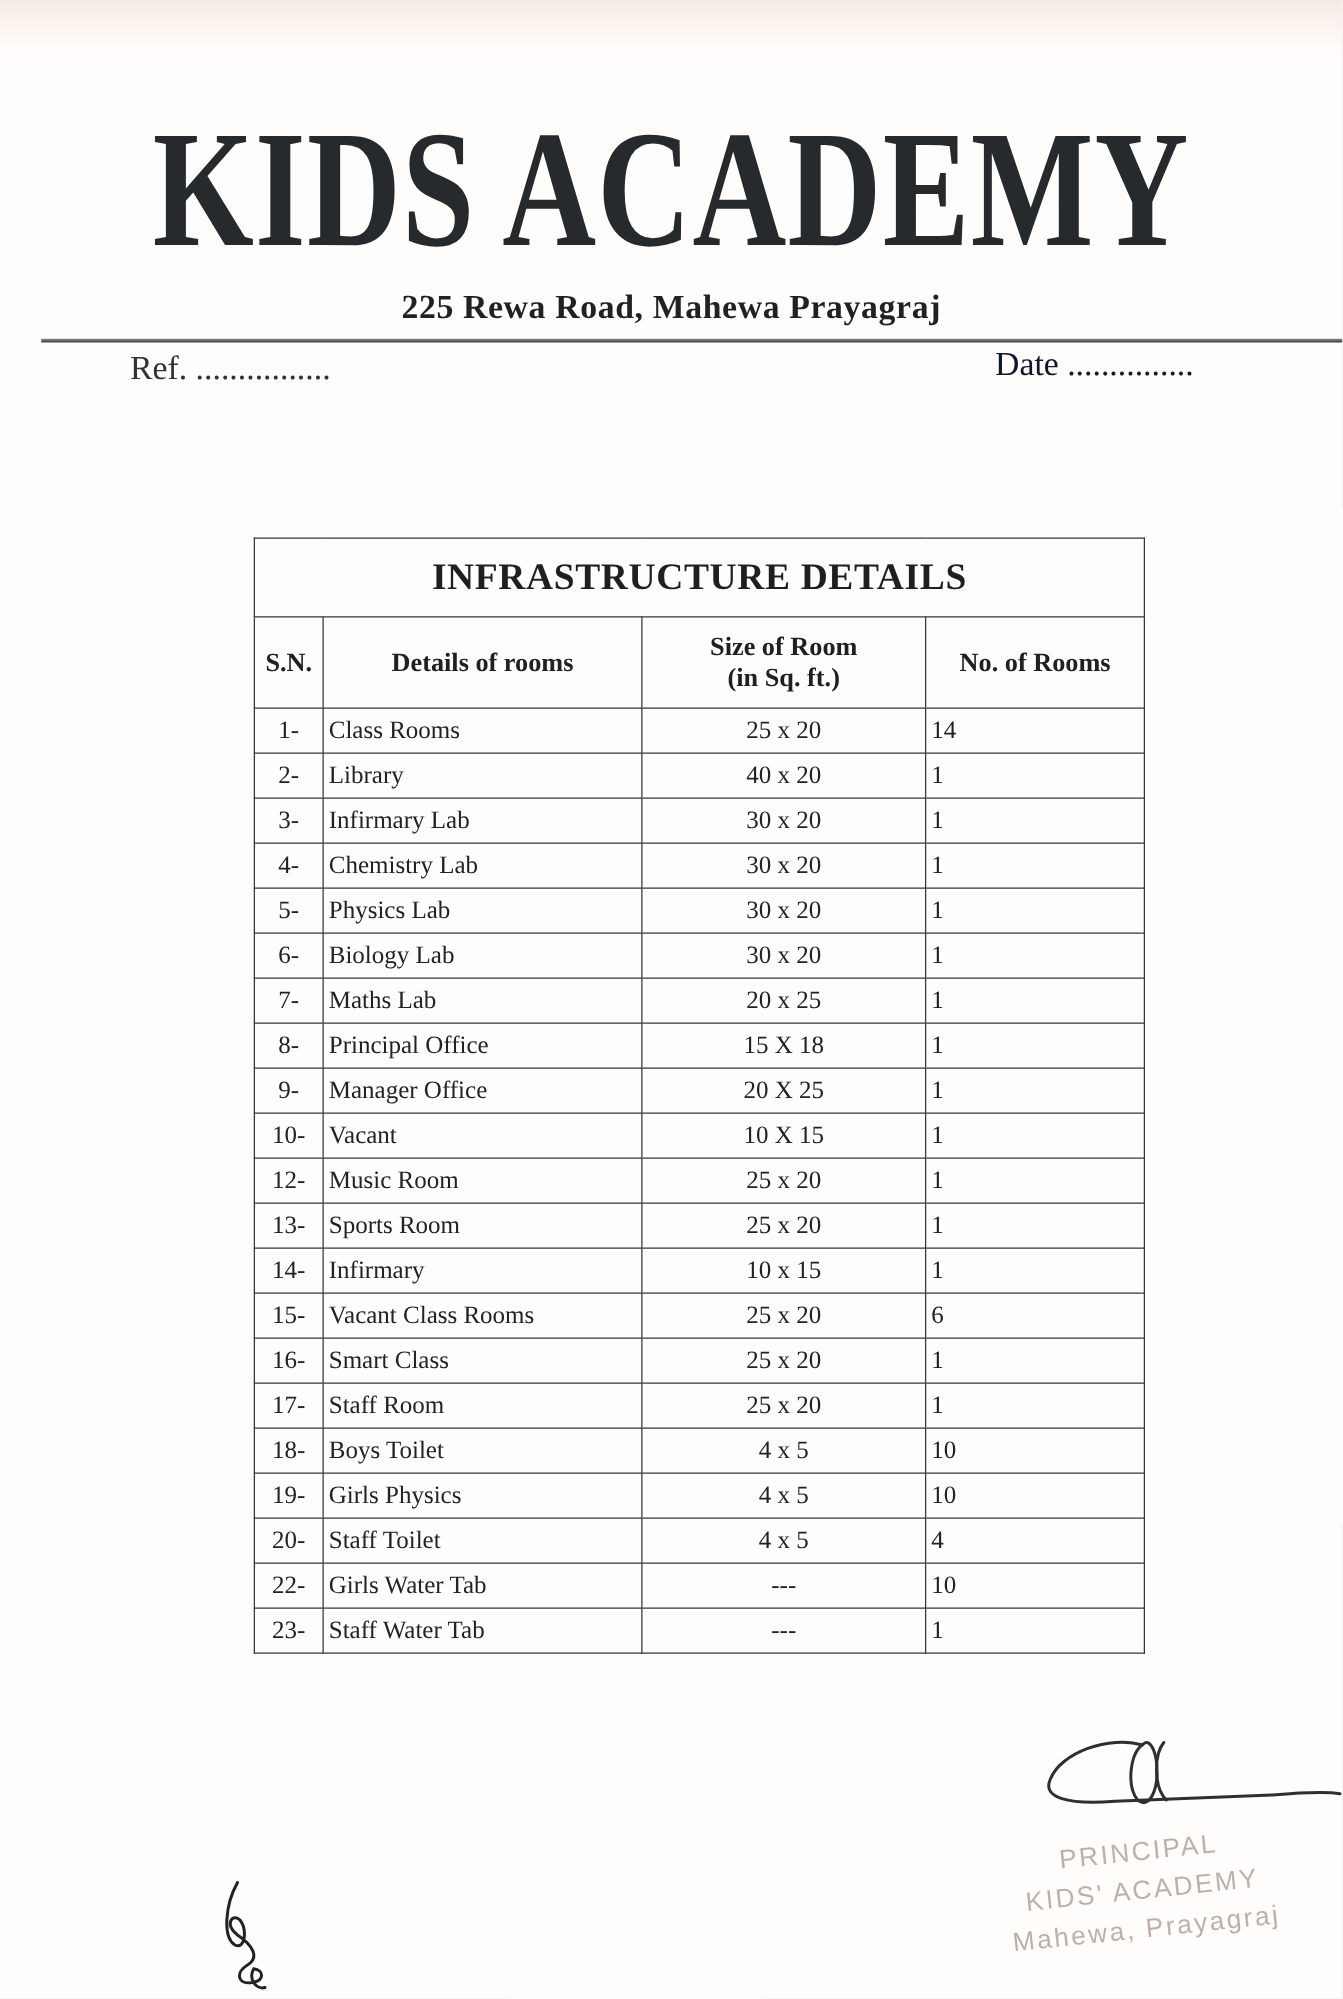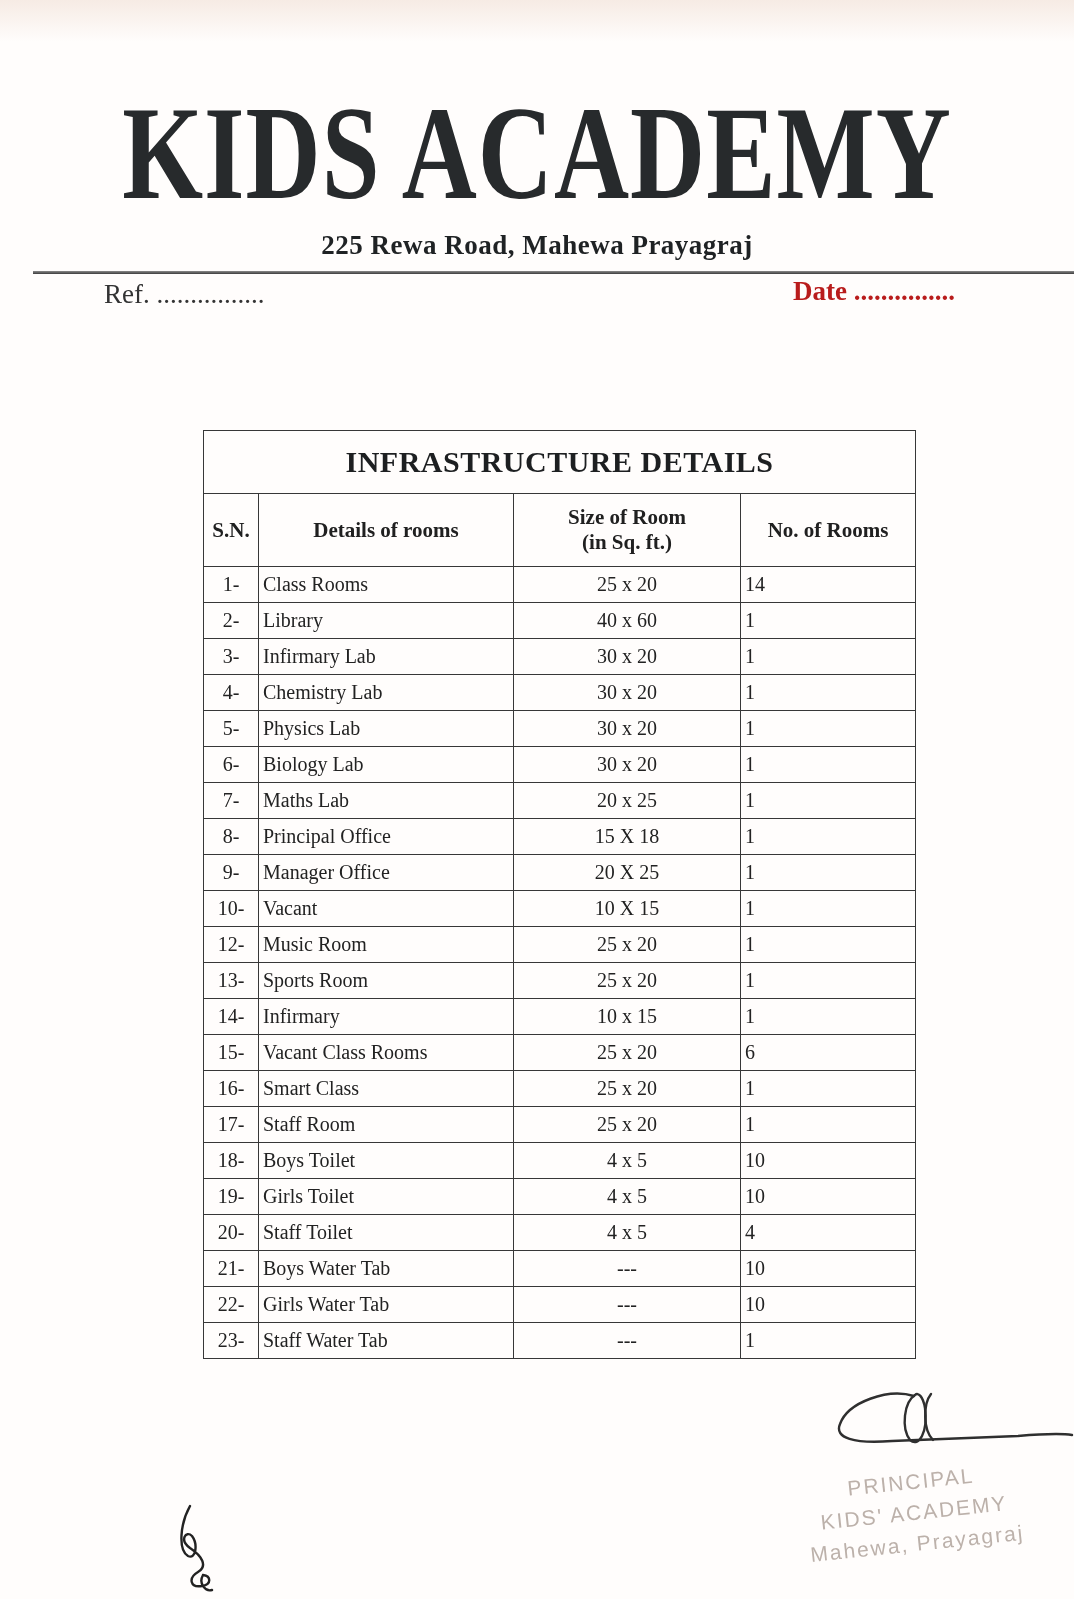--- a/index.html
+++ b/index.html
@@ -20,21 +20,21 @@
   }
   .address{
     position:absolute;top:230px;left:0;width:100%;text-align:center;
     font-size:27px;font-weight:bold;color:#1f2224;letter-spacing:.5px;
   }
   .rule{
     position:absolute;top:271px;left:33px;width:1041px;height:3px;
     background:linear-gradient(#8a8a8a,#3c3c3c);
   }
   .ref-label{position:absolute;top:279px;left:104px;font-size:27px;color:#333;}
-  .date-label{position:absolute;top:276px;right:119px;font-size:27px;color:#b91c1c;font-weight:bold;}
+  .date-label{position:absolute;top:276px;right:119px;font-size:27px;color:#0f172a;}
 
   table.infra{
     position:absolute;top:430px;left:203px;width:712px;
     border-collapse:collapse;table-layout:fixed;
     font-size:20px;color:#222;
   }
   table.infra col.c1{width:55px;}
   table.infra col.c2{width:255px;}
   table.infra col.c3{width:227px;}
   table.infra col.c4{width:175px;}
@@ -105,21 +105,21 @@
     <tbody id="infra-body">
         <tr>
           <td class="c-sn">1-</td>
           <td class="c-details">Class Rooms</td>
           <td class="c-size">25 x 20</td>
           <td class="c-count">14</td>
         </tr>
         <tr>
           <td class="c-sn">2-</td>
           <td class="c-details">Library</td>
-          <td class="c-size">40 x 60</td>
+          <td class="c-size">40 x 20</td>
           <td class="c-count">1</td>
         </tr>
         <tr>
           <td class="c-sn">3-</td>
           <td class="c-details">Infirmary Lab</td>
           <td class="c-size">30 x 20</td>
           <td class="c-count">1</td>
         </tr>
         <tr>
           <td class="c-sn">4-</td>
@@ -200,35 +200,29 @@
           <td class="c-count">1</td>
         </tr>
         <tr>
           <td class="c-sn">18-</td>
           <td class="c-details">Boys Toilet</td>
           <td class="c-size">4 x 5</td>
           <td class="c-count">10</td>
         </tr>
         <tr>
           <td class="c-sn">19-</td>
-          <td class="c-details">Girls Toilet</td>
+          <td class="c-details">Girls Physics</td>
           <td class="c-size">4 x 5</td>
           <td class="c-count">10</td>
         </tr>
         <tr>
           <td class="c-sn">20-</td>
           <td class="c-details">Staff Toilet</td>
           <td class="c-size">4 x 5</td>
           <td class="c-count">4</td>
-        </tr>
-        <tr>
-          <td class="c-sn">21-</td>
-          <td class="c-details">Boys Water Tab</td>
-          <td class="c-size">---</td>
-          <td class="c-count">10</td>
         </tr>
         <tr>
           <td class="c-sn">22-</td>
           <td class="c-details">Girls Water Tab</td>
           <td class="c-size">---</td>
           <td class="c-count">10</td>
         </tr>
         <tr>
           <td class="c-sn">23-</td>
           <td class="c-details">Staff Water Tab</td>

